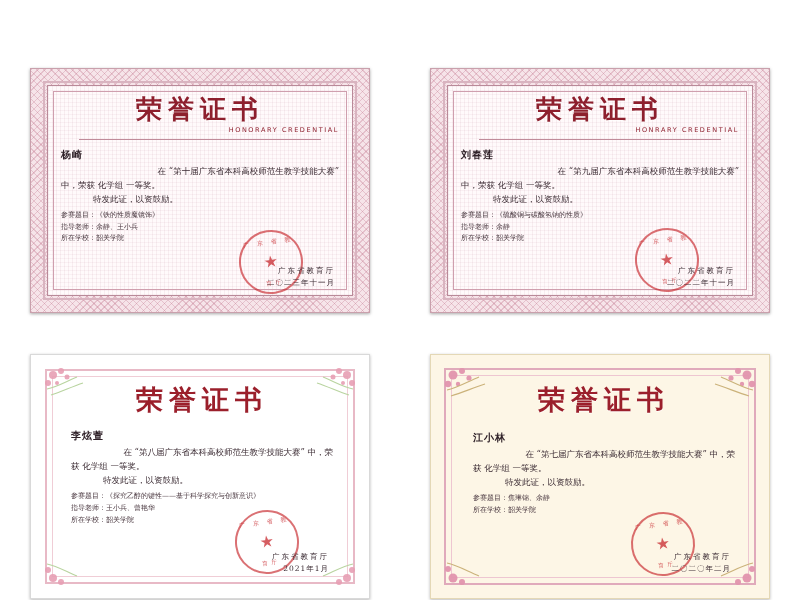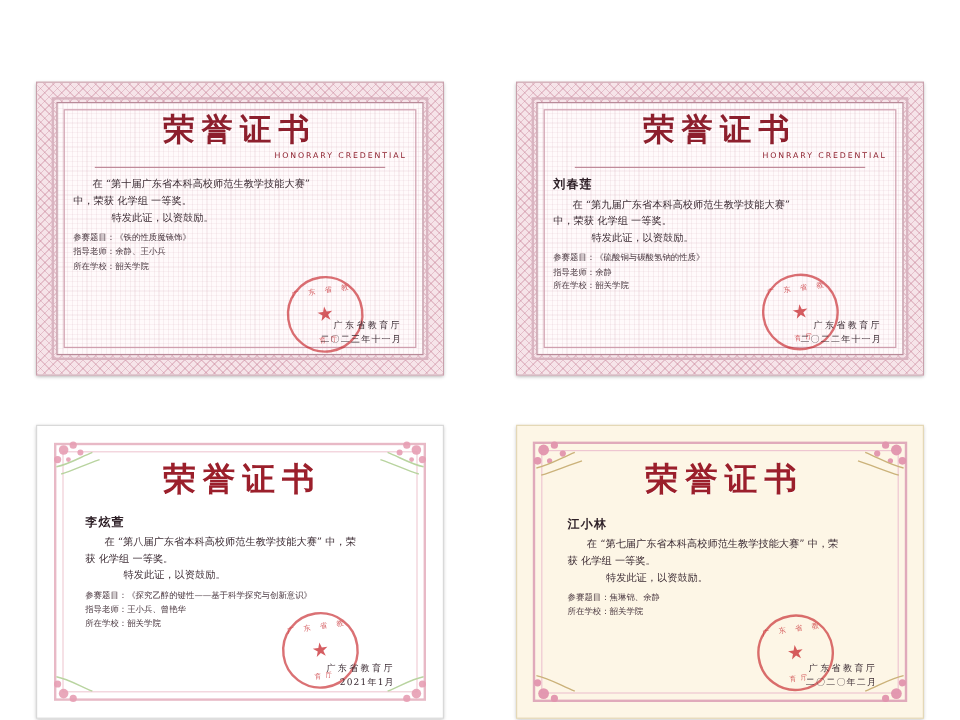--- a/index.html
+++ b/index.html
@@ -116,21 +116,21 @@
   .body{
     margin-top:7px;
     font-family:"DejaVu Serif", serif;
     color:#3b2b33;
     font-size:8.5px;
     line-height:1.65;
     flex:1;
   }
   .name{font-size:10px;color:#2f2128;font-weight:bold;letter-spacing:1px;}
   .ln{display:block;}
-  .indent{padding-left:16px;}
+  .indent{padding-left:16px;text-align:right;}
   .indent2{padding-left:32px;}
   .meta{
     margin-top:4px;
     font-size:7px;
     line-height:1.7;
     color:#4a3840;
   }
   .footer{
     position:relative;
     height:42px;
@@ -183,20 +183,21 @@
     <div class="cert styleA">
       <div class="guilloche"></div>
       <div class="inner">
         <div class="inner2"></div>
       </div>
       <div class="content">
         <div class="title">荣誉证书</div>
         <div class="subtitle">HONORARY CREDENTIAL</div>
         <div class="rule"></div>
         <div class="body">
+          <span class="ln name">杨崎</span>
           <span class="ln indent">在 “第十届广东省本科高校师范生教学技能大赛”</span>
           <span class="ln">中，荣获 化学组 一等奖。</span>
           <span class="ln indent2">特发此证，以资鼓励。</span>
           <div class="meta">
             <span class="ln">参赛题目：《铁的性质魔镜饰》</span>
             <span class="ln">指导老师：余静、王小兵</span>
             <span class="ln">所在学校：韶关学院</span>
           </div>
         </div>
         <div class="footer">

